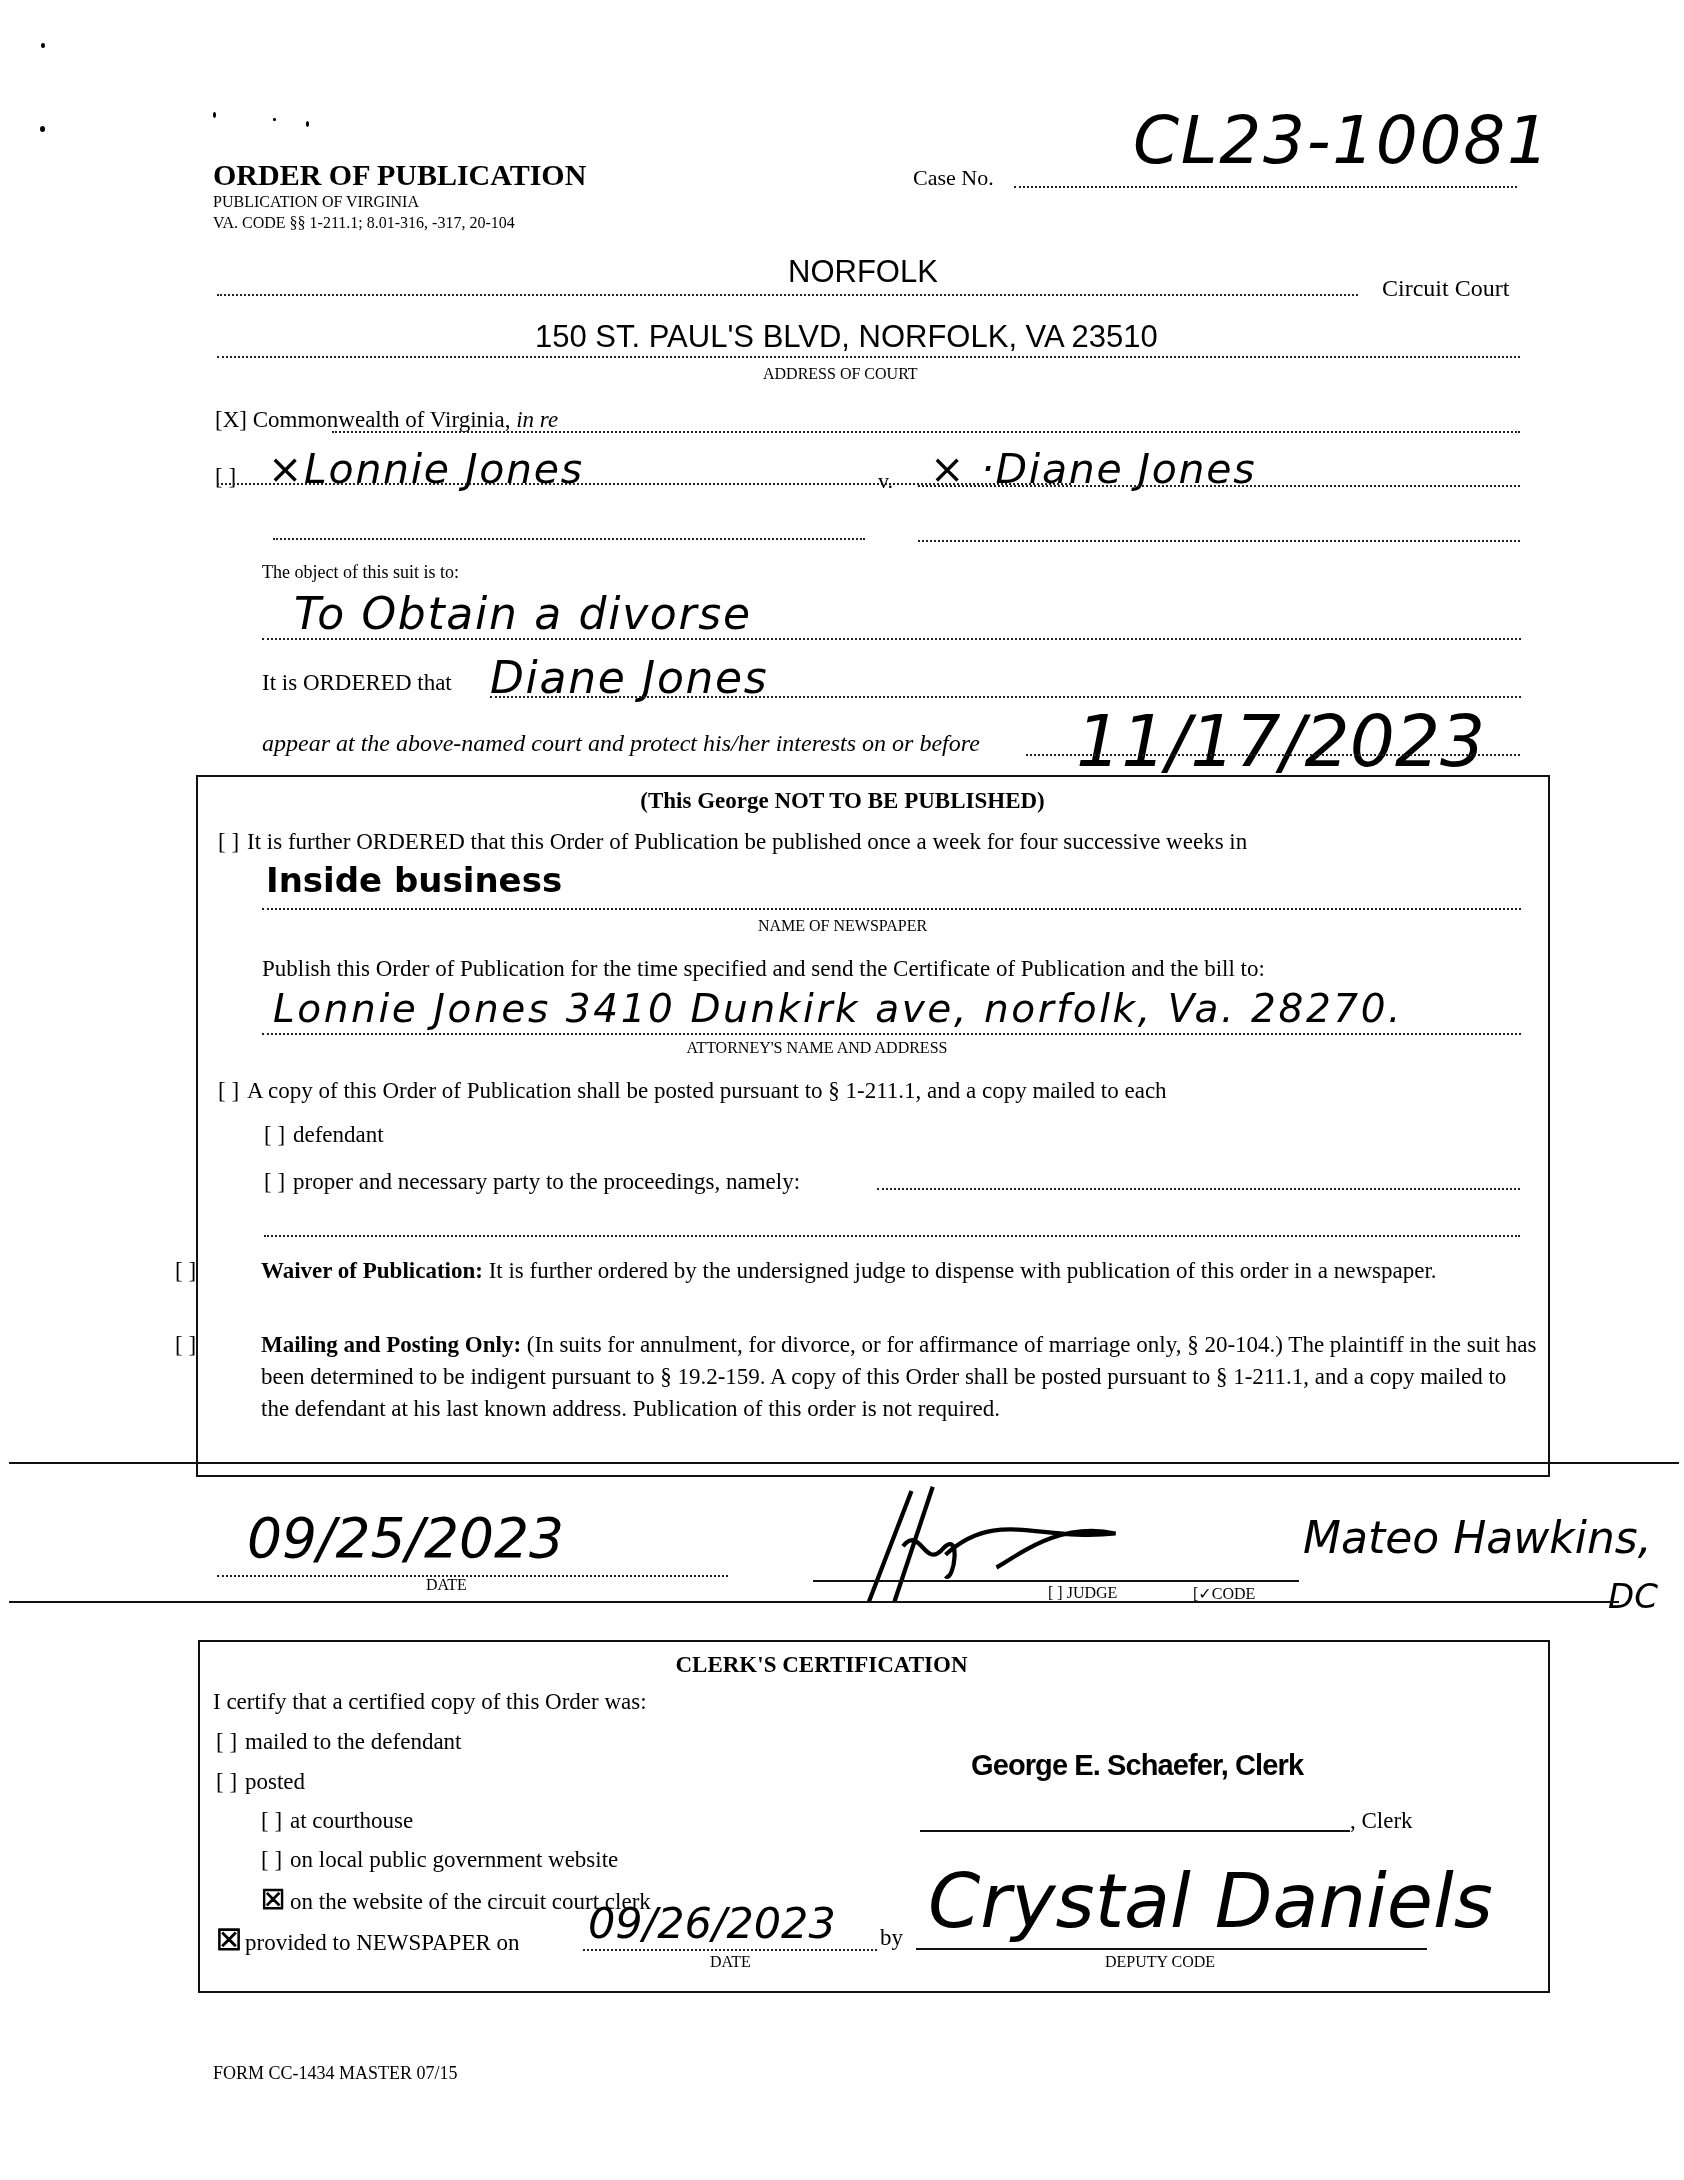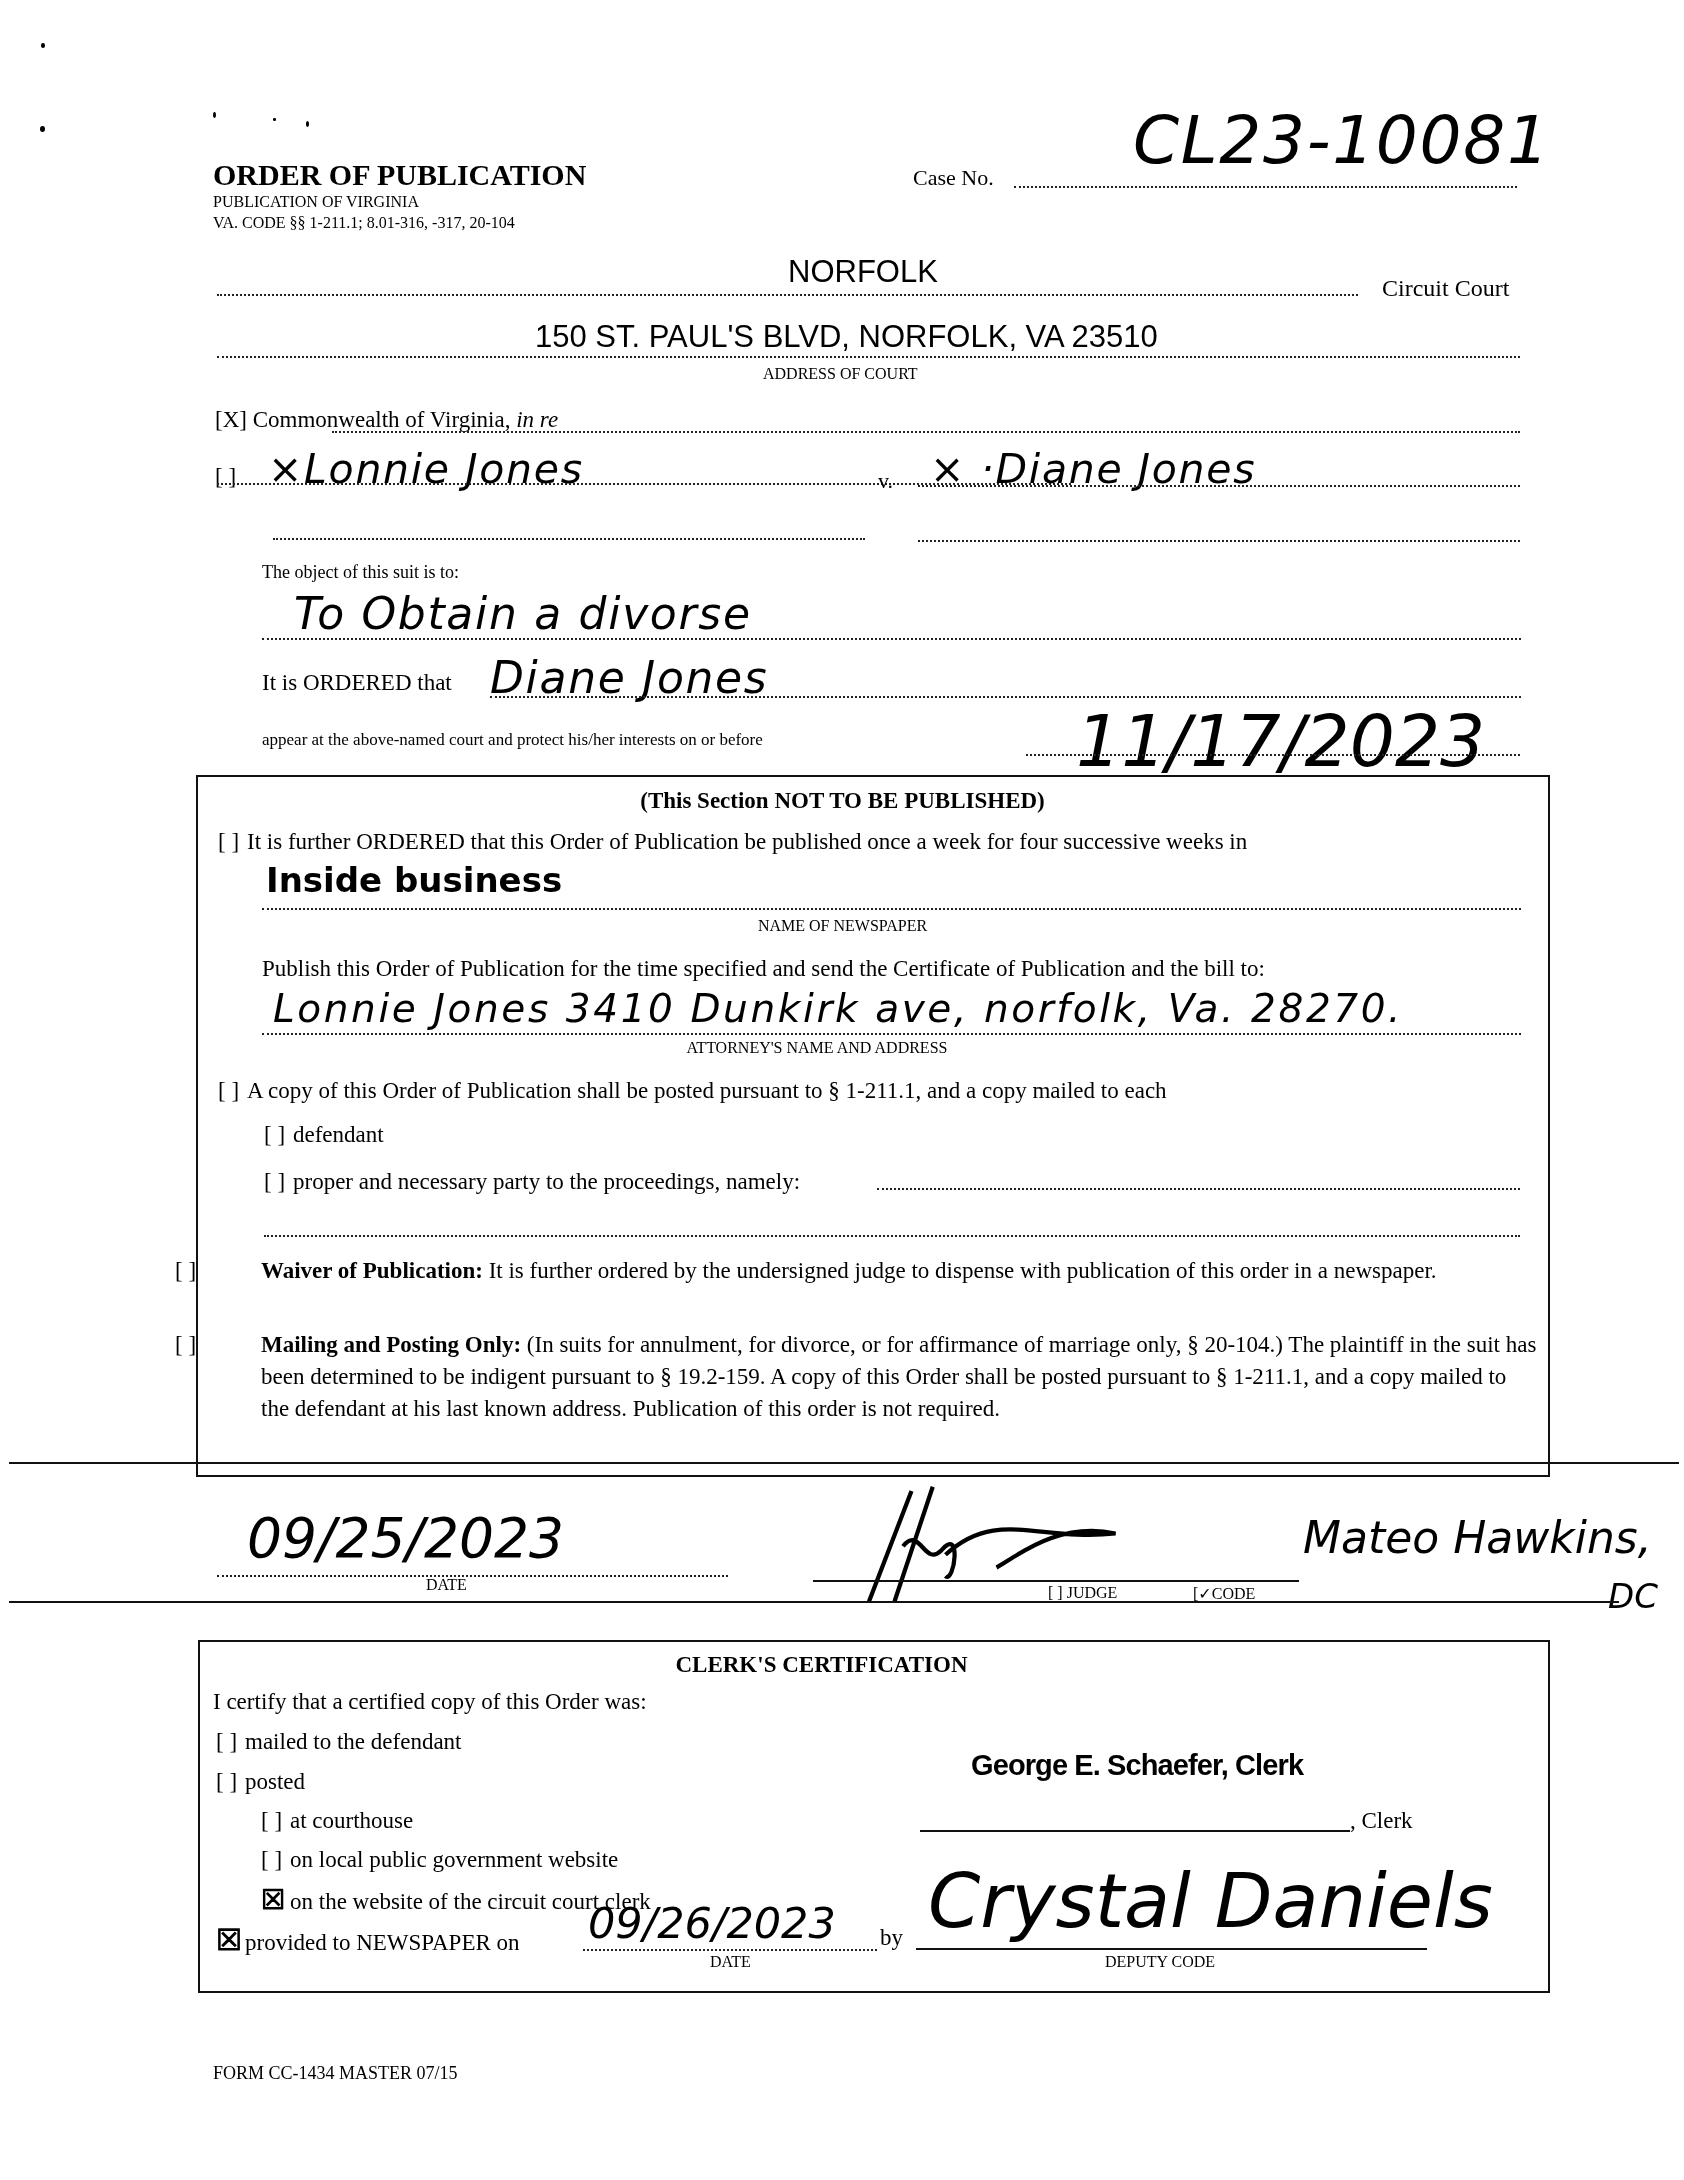--- a/index.html
+++ b/index.html
@@ -59,26 +59,26 @@
 <div class="dots" style="left:918px;top:540px;width:602px;"></div>
 
 <div class="abs serif" style="left:262px;top:562px;font-size:18px;">The object of this suit is to:</div>
 <div class="abs hand" style="left:294px;top:588px;font-size:44px;">To Obtain a divorse</div>
 <div class="dots" style="left:262px;top:638px;width:1259px;"></div>
 
 <div class="abs serif" style="left:262px;top:670px;font-size:23px;">It is ORDERED that</div>
 <div class="abs hand" style="left:490px;top:652px;font-size:44px;">Diane Jones</div>
 <div class="dots" style="left:490px;top:696px;width:1031px;"></div>
 
-<div class="abs serif" style="left:262px;top:730px;font-size:17px;">appear at the above-named court and protect his/her interests on or before</div>
+<div class="abs serif" style="left:262px;top:730px;font-size:24px;font-style:italic;">appear at the above-named court and protect his/her interests on or before</div>
 <div class="abs hand-bold" style="left:1076px;top:700px;font-size:71px;font-weight:normal;">11/17/2023</div>
 <div class="dots" style="left:1026px;top:754px;width:494px;"></div>
 
 <div class="box" style="left:196px;top:775px;width:1350px;height:698px;"></div>
-<div class="abs serif" style="left:0;width:1685px;text-align:center;top:788px;font-size:23px;font-weight:bold;">(This Section NOT TO BE PUBLISHED)</div>
+<div class="abs serif" style="left:0;width:1685px;text-align:center;top:788px;font-size:23px;font-weight:bold;">(This George NOT TO BE PUBLISHED)</div>
 
 <div class="abs serif" style="left:218px;top:829px;font-size:23px;width:1312px;">
   <span class="chk">[ ]</span><span>It is further ORDERED that this Order of Publication be published once a week for four successive weeks in</span>
 </div>
 <div class="abs hand-bold" style="left:266px;top:860px;font-size:34px;font-style:normal;">Inside business</div>
 <div class="dots" style="left:262px;top:908px;width:1259px;"></div>
 <div class="abs serif t20" style="left:0;width:1685px;text-align:center;top:917px;">NAME OF NEWSPAPER</div>
 
 <div class="abs serif" style="left:262px;top:956px;font-size:23px;">Publish this Order of Publication for the time specified and send the Certificate of Publication and the bill to:</div>
 <div class="abs hand" style="left:273px;top:986px;font-size:39px;letter-spacing:2.6px;">Lonnie Jones 3410 Dunkirk ave, norfolk, Va. 28270.</div>

